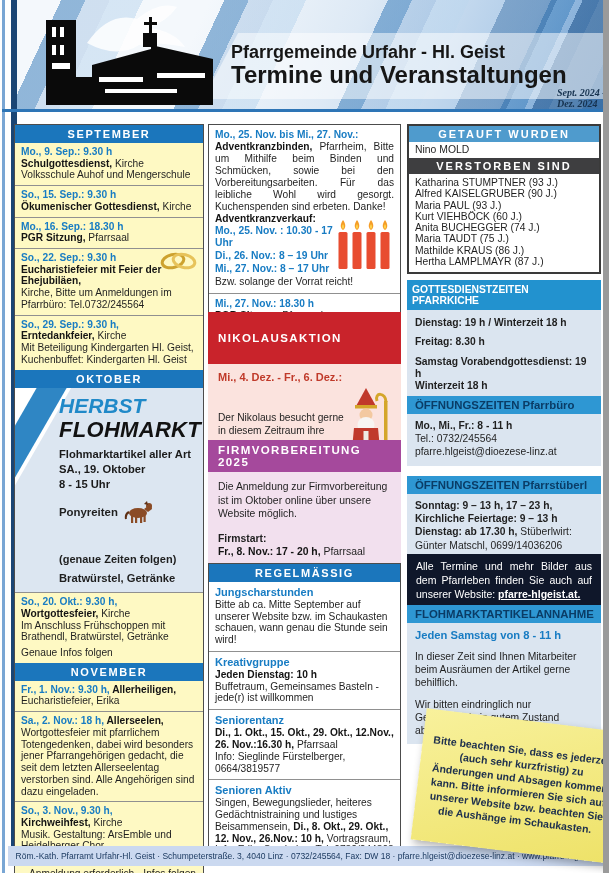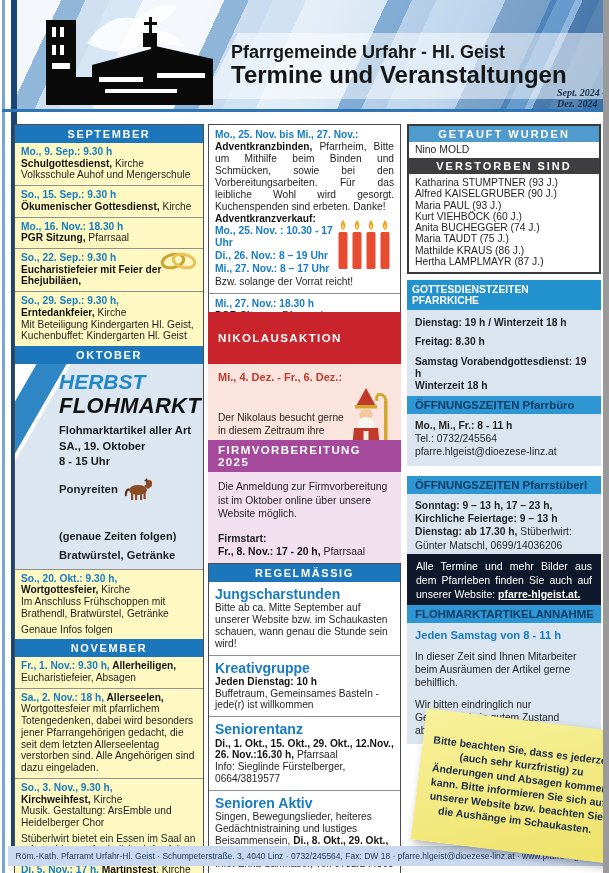--- a/index.html
+++ b/index.html
@@ -73,21 +73,21 @@
   .niko-fig{position:absolute;right:7px;top:22px;}
 
   .hdr-purple{background:#a5499c;color:#fff;font-weight:bold;letter-spacing:1.4px;font-size:11.5px;padding:4px 10px;}
   .firm{top:440px;}
   .firm-body{background:#f2e0ee;padding:8px 10px 11px;font-size:10.4px;line-height:1.3;}
   .firm-start{margin-top:11px;font-weight:bold;}
 
   .regel{top:563px;border:1px solid #4c4c4c;}
   .rsec{padding:4px 6px 5px;font-size:10.2px;line-height:1.16;}
   .rsec.bt{border-top:1px solid #909090;}
-  .rtitle{color:#187cc3;font-weight:bold;font-size:14px;display:block;}
+  .rtitle{color:#187cc3;font-weight:bold;font-size:11px;display:block;}
 
   
   .rbox{position:absolute;left:407px;width:194px;box-sizing:border-box;}
   .getauft{top:124px;border:2px solid #3a3a3a;background:#fff;}
   .gbar{background:#4f9bcd;color:#fff;text-align:center;font-weight:bold;font-size:11px;letter-spacing:2px;padding:2px 0;}
   .gname{padding:2px 6px 3px;font-size:10.4px;}
   .vbar{background:#3e3e40;color:#fff;text-align:center;font-weight:bold;font-size:11px;letter-spacing:2px;padding:2px 0;}
   .vlist{padding:3px 6px 5px;font-size:10.3px;}
   .vlist div{line-height:11.3px;}
 
@@ -160,30 +160,31 @@
     <div class="ev nb">
       <span class="d blk">Mo., 9. Sep.: 9.30 h</span>
       <span class="t">Schulgottesdienst,</span><span> Kirche</span>
       <div class="b">Volksschule Auhof und Mengerschule</div>
     </div>
     <div class="ev">
       <span class="d blk">So., 15. Sep.: 9.30 h</span>
       <span class="t">Ökumenischer Gottesdienst,</span><span> Kirche</span>
     </div>
     <div class="ev">
-      <span class="d blk">Mo., 16. Nov.: 18.30 h</span>
+      <span class="d blk">Mo., 16. Sep.: 18.30 h</span>
       <span class="t">PGR Sitzung,</span><span> Pfarrsaal</span>
     </div>
     <div class="ev">
       <svg class="rings-ic" width="40" height="22" viewBox="0 0 40 22">
         <ellipse cx="15" cy="11" rx="11" ry="6.5" fill="none" stroke="#cda22e" stroke-width="3" transform="rotate(-14 15 11)"></ellipse>
         <ellipse cx="26" cy="11" rx="11" ry="6.5" fill="none" stroke="#e7c35a" stroke-width="3" transform="rotate(14 26 11)"></ellipse>
       </svg>
       <span class="d blk">So., 22. Sep.: 9.30 h</span>
       <span class="t">Eucharistiefeier mit Feier der Ehejubiläen,</span>
+      <div class="b">Kirche, Bitte um Anmeldungen im Pfarrbüro: Tel.0732/245564</div>
     </div>
     <div class="ev">
       <span class="d blk">So., 29. Sep.: 9.30 h,</span>
       <span class="t">Erntedankfeier,</span><span> Kirche</span>
       <div class="b">Mit Beteiligung Kindergarten Hl. Geist, Kuchenbuffet: Kindergarten Hl. Geist</div>
     </div>
 
     <div class="bar">OKTOBER</div>
 
     <div class="floh">
@@ -216,21 +217,21 @@
       <span class="d blk">So., 20. Okt.: 9.30 h,</span>
       <span class="t">Wortgottesfeier,</span><span> Kirche</span>
       <div class="b">Im Anschluss Frühschoppen mit Brathendl, Bratwürstel, Getränke</div>
       <span class="b2">Genaue Infos folgen</span>
     </div>
 
     <div class="bar">NOVEMBER</div>
 
     <div class="ev nb">
       <span class="d">Fr., 1. Nov.: 9.30 h,</span><span class="t"> Allerheiligen,</span>
-      <div class="b">Eucharistiefeier, Absagen</div>
+      <div class="b">Eucharistiefeier, Erika</div>
     </div>
     <div class="ev">
       <span class="d">Sa., 2. Nov.: 18 h,</span><span class="t"> Allerseelen,</span>
       <div class="b">Wortgottesfeier mit pfarrlichem Totengedenken, dabei wird besonders jener Pfarrangehörigen gedacht, die seit dem letzten Allerseelentag verstorben sind. Alle Angehörigen sind dazu eingeladen.</div>
     </div>
     <div class="ev">
       <span class="d blk">So., 3. Nov., 9.30 h,</span>
       <span class="t">Kirchweihfest,</span><span> Kirche</span>
       <div class="b">Musik. Gestaltung: ArsEmble und Heidelberger Chor</div>
       <span class="b2">Stüberlwirt bietet ein Essen im Saal an – Anmeldung erforderlich - Infos folgen</span>

